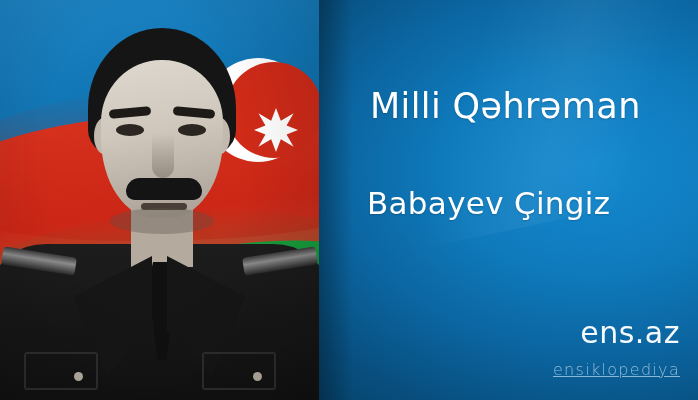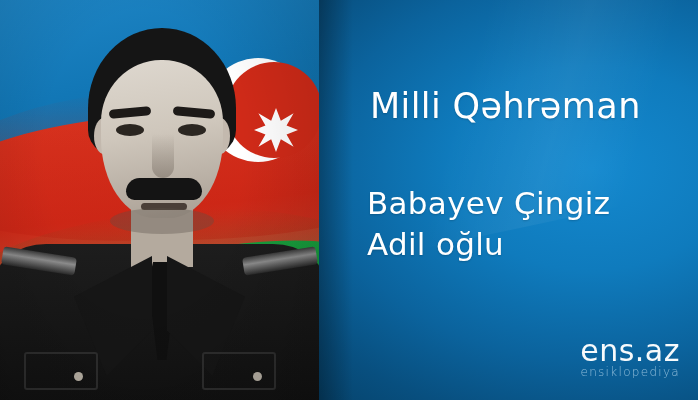--- a/index.html
+++ b/index.html
@@ -315,26 +315,27 @@
   .logo-main {
     color: #ffffff;
     font-size: 30px;
     font-weight: 400;
     letter-spacing: 0.5px;
     line-height: 1;
     opacity: 0.97;
   }
   .logo-sub {
     color: #bcdcf0;
-    font-size: 12px;
+    font-size: 16px;
     font-weight: 300;
     letter-spacing: 1.3px;
     line-height: 1;
-    margin-top: 0;
+    margin-top: 14px;
     opacity: 0.72;
+    text-decoration: underline;
   }
 </style>
 </head>
 <body>
 
 <div class="banner">
 
   <div class="photo-panel">
 
     <div class="flag">
@@ -379,21 +380,20 @@
   </div>
 
   <div class="info-panel">
     <div class="panel-sheen"></div>
     <div class="panel-shadow-left"></div>
 
     <div class="title">Milli Qəhrəman</div>
 
     <div class="hero-name">
       <span class="ln">Babayev Çingiz</span>
-      <span class="ln">Adil oğlu</span>
     </div>
 
     <div class="logo">
       <div class="logo-main">ens.az</div>
       <div class="logo-sub">ensiklopediya</div>
     </div>
   </div>
 
 </div>
 

